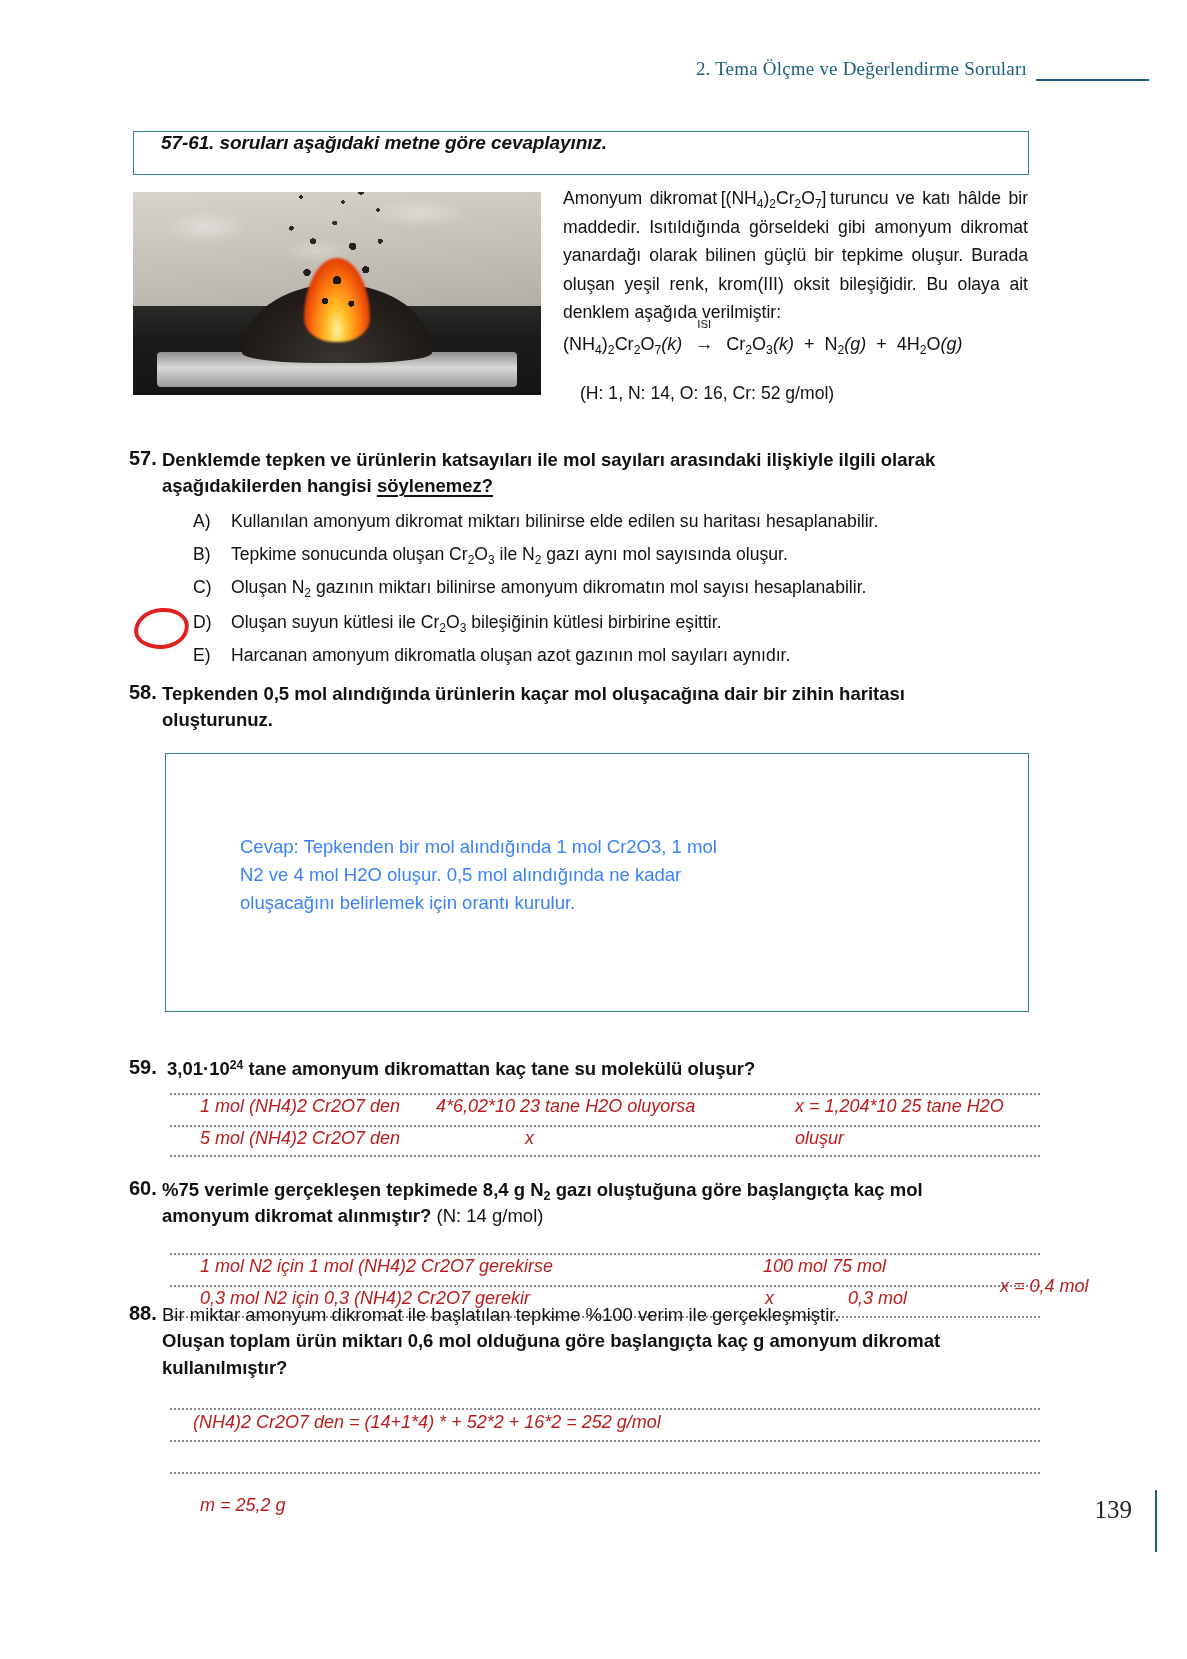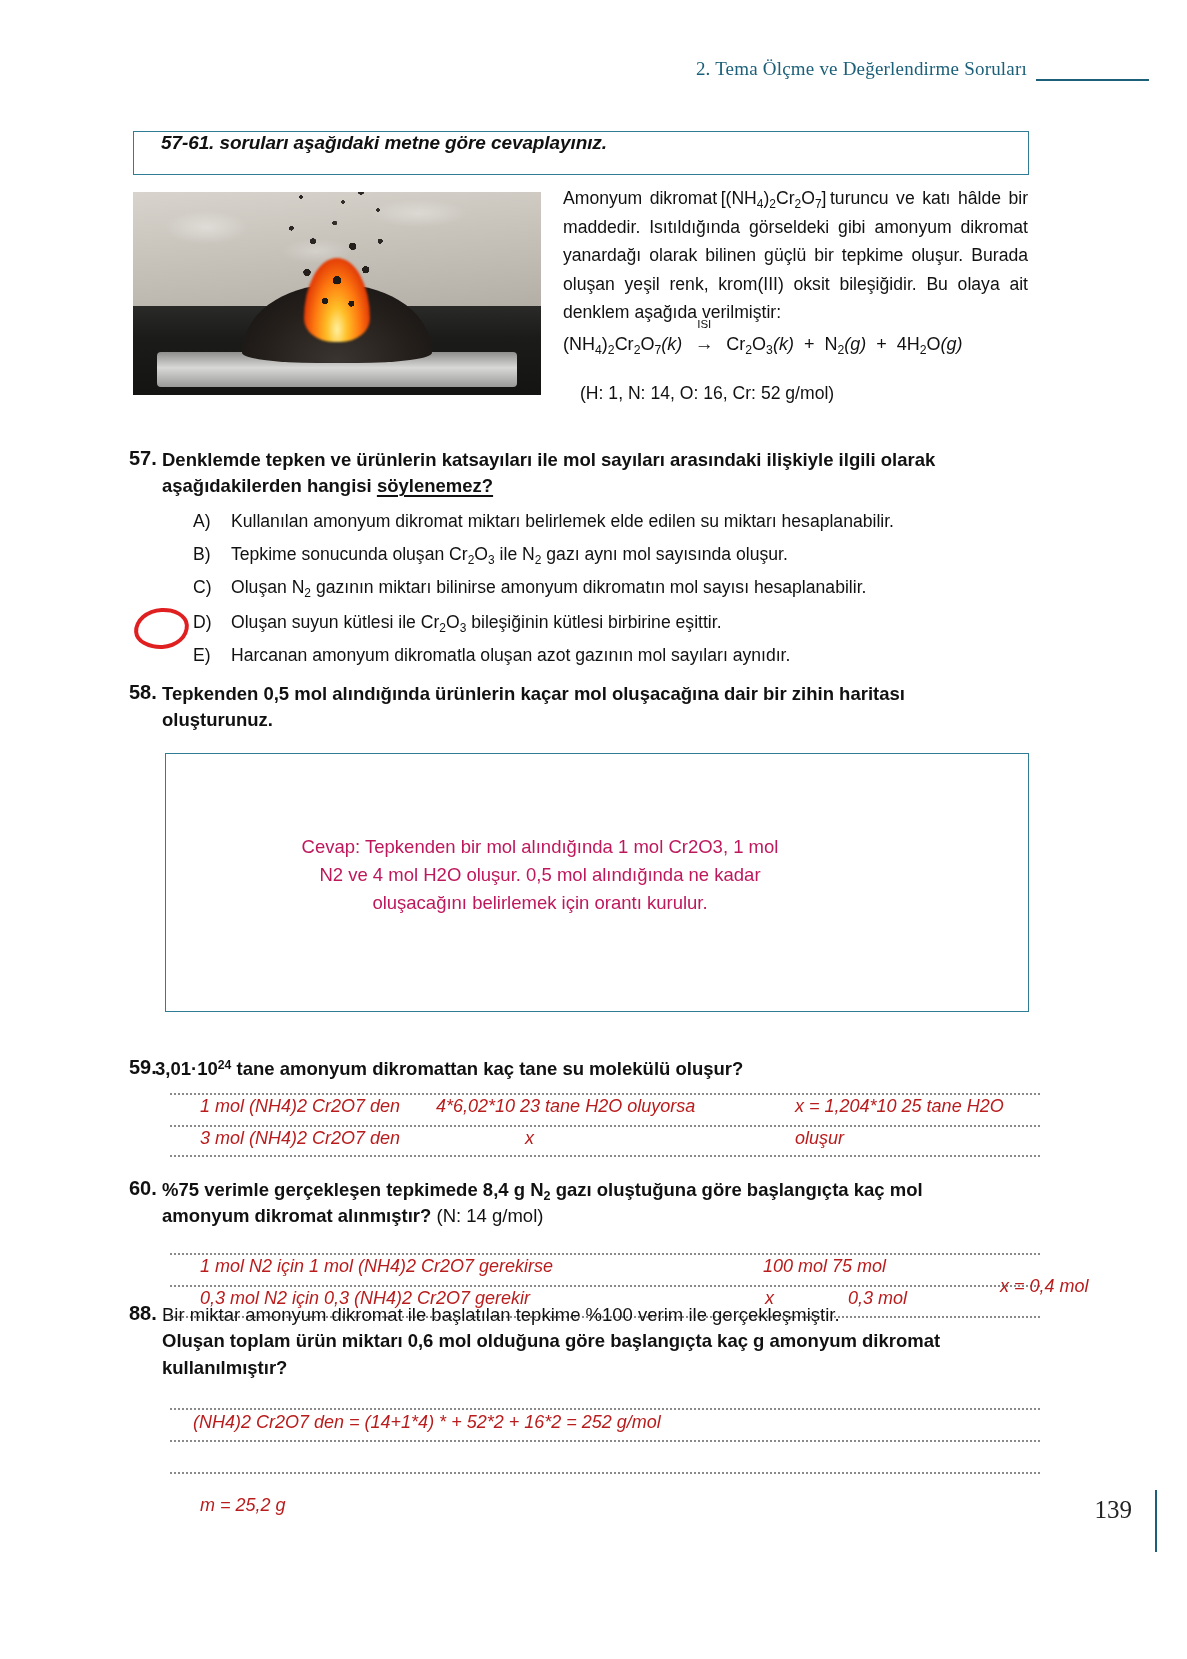--- a/index.html
+++ b/index.html
@@ -118,21 +118,21 @@
     border:4px solid #e02020;border-radius:52% 48% 50% 50%/55% 45% 55% 45%;
     transform:rotate(-3deg);
   }
 
   
   .ansbox{
     position:absolute;left:165px;top:753px;width:862px;height:257px;
     border:1.6px solid #2e7d95;background:#fff;
   }
   .redans{
-    position:absolute;color:#be185d;font-size:18.5px;line-height:1.52;text-align:center;
+    position:absolute;color:#3b82f6;font-size:18.5px;line-height:1.52;
   }
 
   
   .dline{position:absolute;border-top:2px dotted #8a8a8a;height:0;}
   .redline{position:absolute;color:#b91c1c;font-size:18px;white-space:nowrap;font-style:italic;}
 
   .pagenum{
     position:absolute;right:55px;top:1496px;font-size:25px;
     font-family:"Liberation Serif", serif;color:#222;
   }
@@ -176,21 +176,21 @@
   <div class="q" style="left:129px;top:447px;width:900px;">
     <span class="qnum" style="left:0;top:0;">57.</span>
     <div class="qtext" style="margin-left:33px;">
       <span>Denklemde tepken ve ürünlerin katsayıları ile mol sayıları arasındaki ilişkiyle ilgili olarak</span><br>
       <span>aşağıdakilerden hangisi </span><span class="u">söylenemez?</span>
     </div>
   </div>
 
   <div class="opt" style="left:193px;top:511px;">
     <span class="optlbl">A)</span>
-    <span class="opttxt">Kullanılan amonyum dikromat miktarı belirlemek elde edilen su miktarı hesaplanabilir.</span>
+    <span class="opttxt">Kullanılan amonyum dikromat miktarı bilinirse elde edilen su haritası hesaplanabilir.</span>
   </div>
 
   <div class="opt" style="left:193px;top:544px;">
     <span class="optlbl">B)</span>
     <span class="opttxt">Tepkime sonucunda oluşan Cr<sub>2</sub>O<sub>3</sub> ile N<sub>2</sub> gazı aynı mol sayısında oluşur.</span>
   </div>
 
   <div class="opt" style="left:193px;top:577px;">
     <span class="optlbl">C)</span>
     <span class="opttxt">Oluşan N<sub>2</sub> gazının miktarı bilinirse amonyum dikromatın mol sayısı hesaplanabilir.</span>
@@ -218,31 +218,31 @@
   <div class="ansbox">
     <div class="redans" style="left:74px;top:79px;width:600px;">
       <div>Cevap: Tepkenden bir mol alındığında 1 mol Cr2O3, 1 mol</div>
       <div>N2 ve 4 mol H2O oluşur. 0,5 mol alındığında ne kadar</div>
       <div>oluşacağını belirlemek için orantı kurulur.</div>
     </div>
   </div>
 
   <div class="q" style="left:129px;top:1056px;width:900px;">
     <span class="qnum" style="left:0;top:0;">59.</span>
-    <div class="qtext" style="margin-left:26px;"><span>3,01</span><span>·10</span><sup>24</sup><span> tane amonyum dikromattan kaç tane su molekülü oluşur?</span></div>
+    <div class="qtext" style="margin-left:38px;"><span>3,01</span><span>·10</span><sup>24</sup><span> tane amonyum dikromattan kaç tane su molekülü oluşur?</span></div>
   </div>
 
   <div class="dline" style="left:170px;top:1093px;width:870px;"></div>
   <div class="dline" style="left:170px;top:1125px;width:870px;"></div>
   <div class="dline" style="left:170px;top:1155px;width:870px;"></div>
 
   <div class="redline" style="left:200px;top:1096px;">1 mol (NH4)2 Cr2O7 den</div>
   <div class="redline" style="left:436px;top:1096px;">4*6,02*10 23 tane H2O oluyorsa</div>
   <div class="redline" style="left:795px;top:1096px;">x = 1,204*10 25 tane H2O</div>
-  <div class="redline" style="left:200px;top:1128px;">3 mol  (NH4)2 Cr2O7 den</div>
+  <div class="redline" style="left:200px;top:1128px;">5 mol  (NH4)2 Cr2O7 den</div>
   <div class="redline" style="left:525px;top:1128px;">x</div>
   <div class="redline" style="left:795px;top:1128px;">oluşur</div>
 
   <div class="q" style="left:129px;top:1177px;width:900px;">
     <span class="qnum" style="left:0;top:0;">60.</span>
     <div class="qtext" style="margin-left:33px;">
       <span>%75 verimle gerçekleşen tepkimede 8,4 g N</span><sub>2</sub><span> gazı oluştuğuna göre başlangıçta kaç mol</span><br>
       <span>amonyum dikromat alınmıştır?</span><span class="nrm"> (N: 14 g/mol)</span>
     </div>
   </div>

